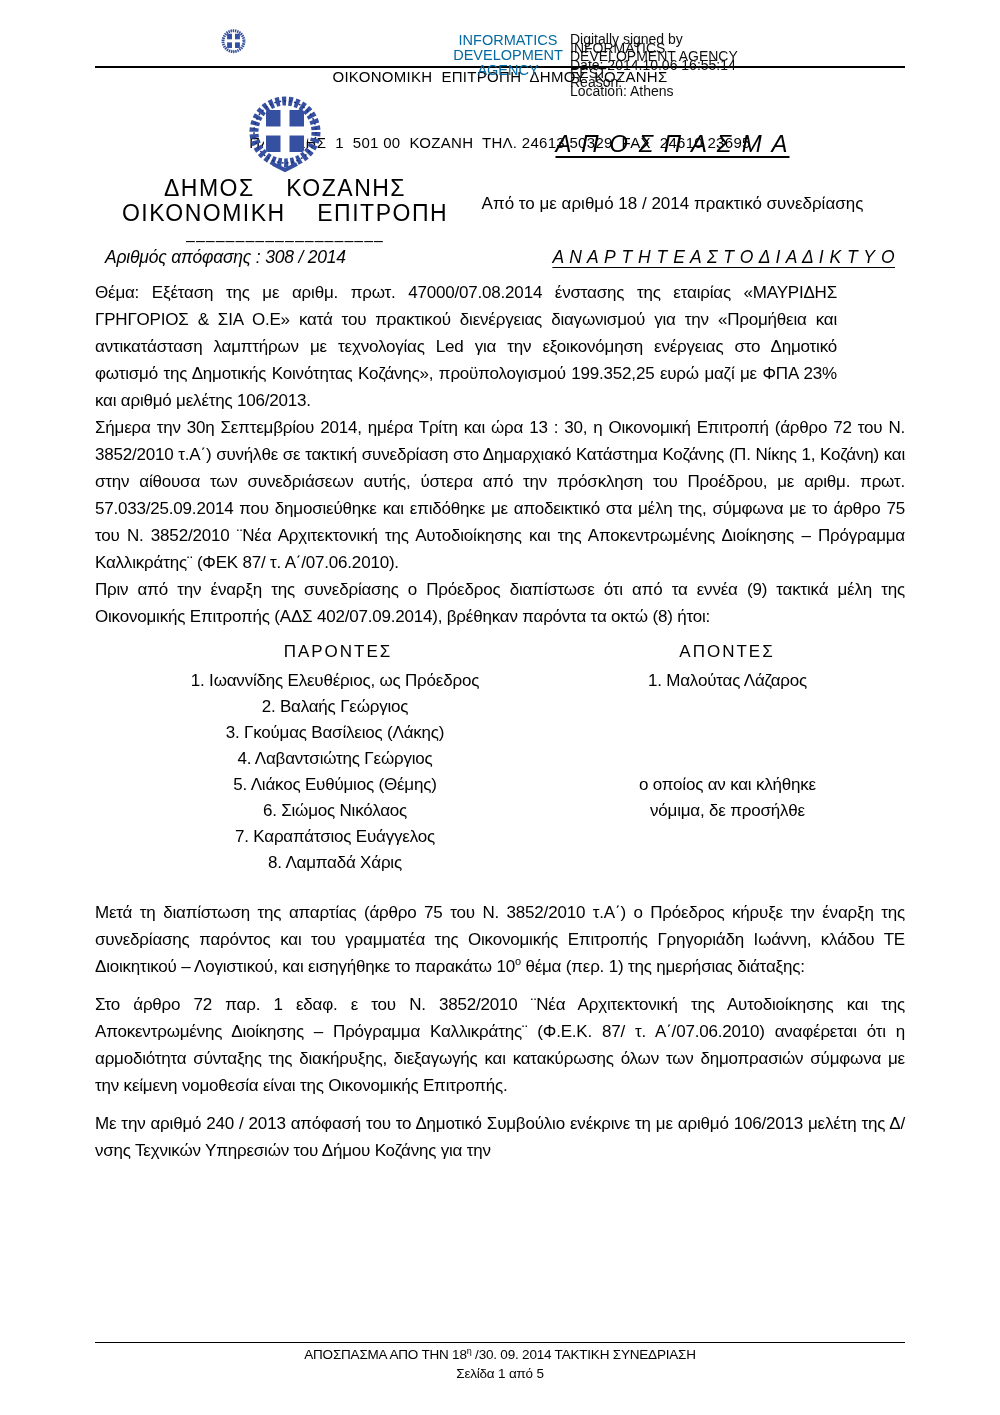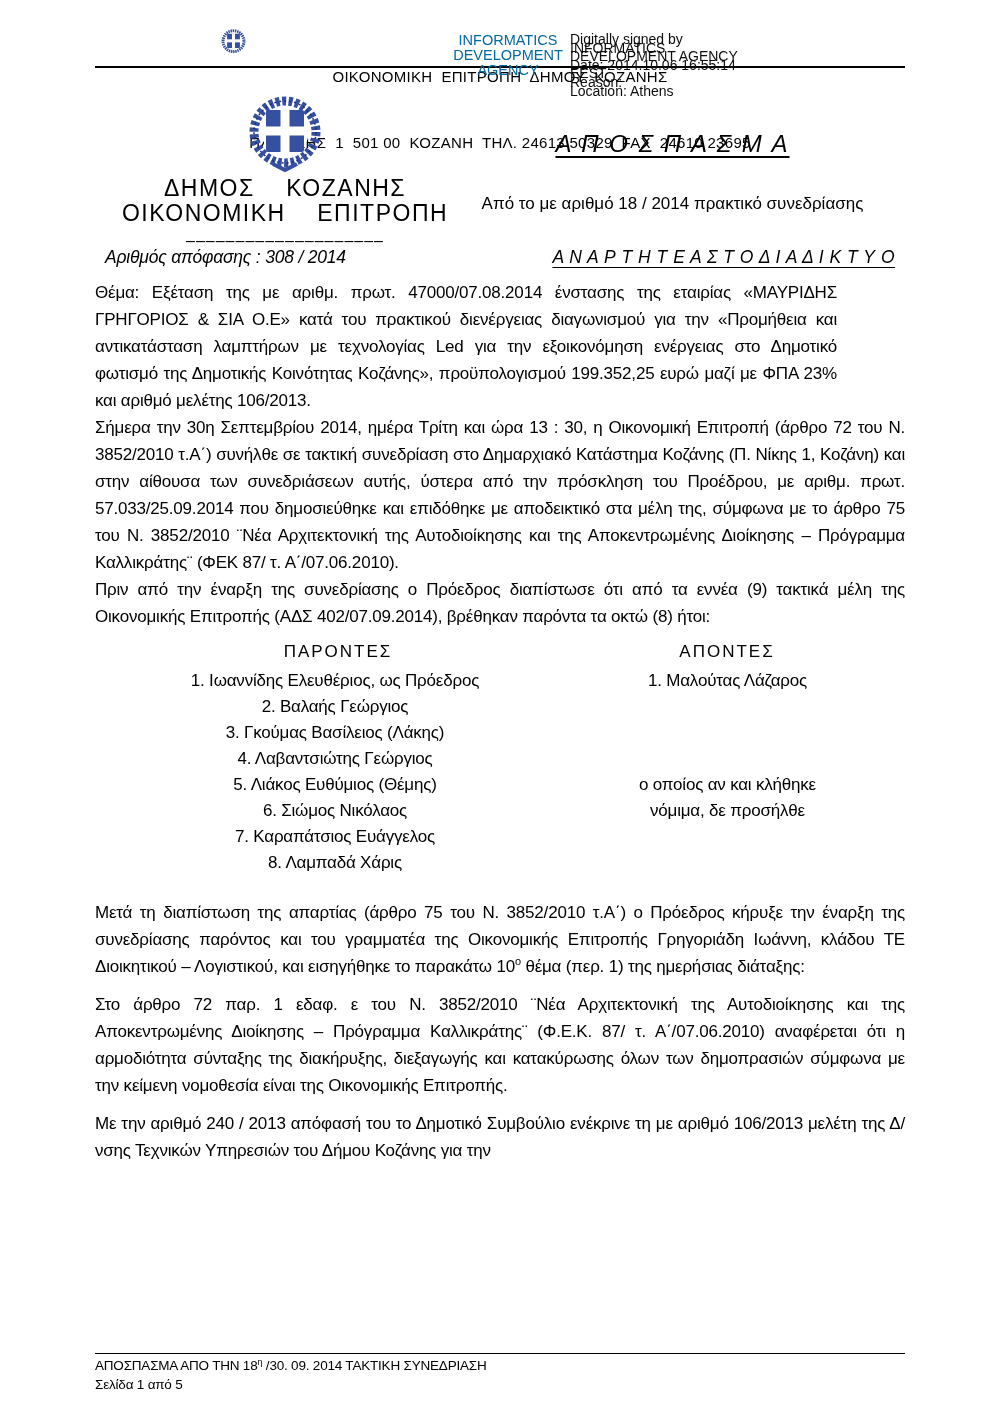--- a/index.html
+++ b/index.html
@@ -39,21 +39,21 @@
   .attendance{position:relative;margin-top:8px;margin-bottom:23px;}
   .att-headings{position:relative;height:30px;}
   .att-h{position:absolute;transform:translateX(-50%);letter-spacing:2px;font-size:17px;}
   .att-h-present{left:243px;}
   .att-h-absent{left:632px;}
   .att-cols{position:relative;}
   .att-left{margin-left:5px;width:470px;text-align:center;}
   .att-row{line-height:26px;height:26px;white-space:nowrap;}
   .att-right{position:absolute;left:485px;top:0;width:295px;text-align:center;}
   
-  .footer{position:absolute;top:1342px;left:95px;width:810px;border-top:1.5px solid #000;font-size:13.5px;line-height:19px;padding-top:2px;letter-spacing:-0.2px;margin-top:11px;}
+  .footer{position:absolute;top:1342px;left:95px;width:810px;border-top:1.5px solid #000;text-align:center;font-size:13.5px;line-height:19px;padding-top:2px;letter-spacing:-0.2px;}
   sup.foot{font-size:9px;line-height:0;vertical-align:super;}
 </style>
 </head>
 <body>
 
 <div class="page">
 
   <div class="letterhead">
     <div>ΟΙΚΟΝΟΜΙΚΗ  ΕΠΙΤΡΟΠΗ  ΔΗΜΟΥ  ΚΟΖΑΝΗΣ</div>
     <div>ΠΛ. ΝΙΚΗΣ  1  501 00  ΚΟΖΑΝΗ  ΤΗΛ. 24613 50329  FAX  24610 23695</div>

